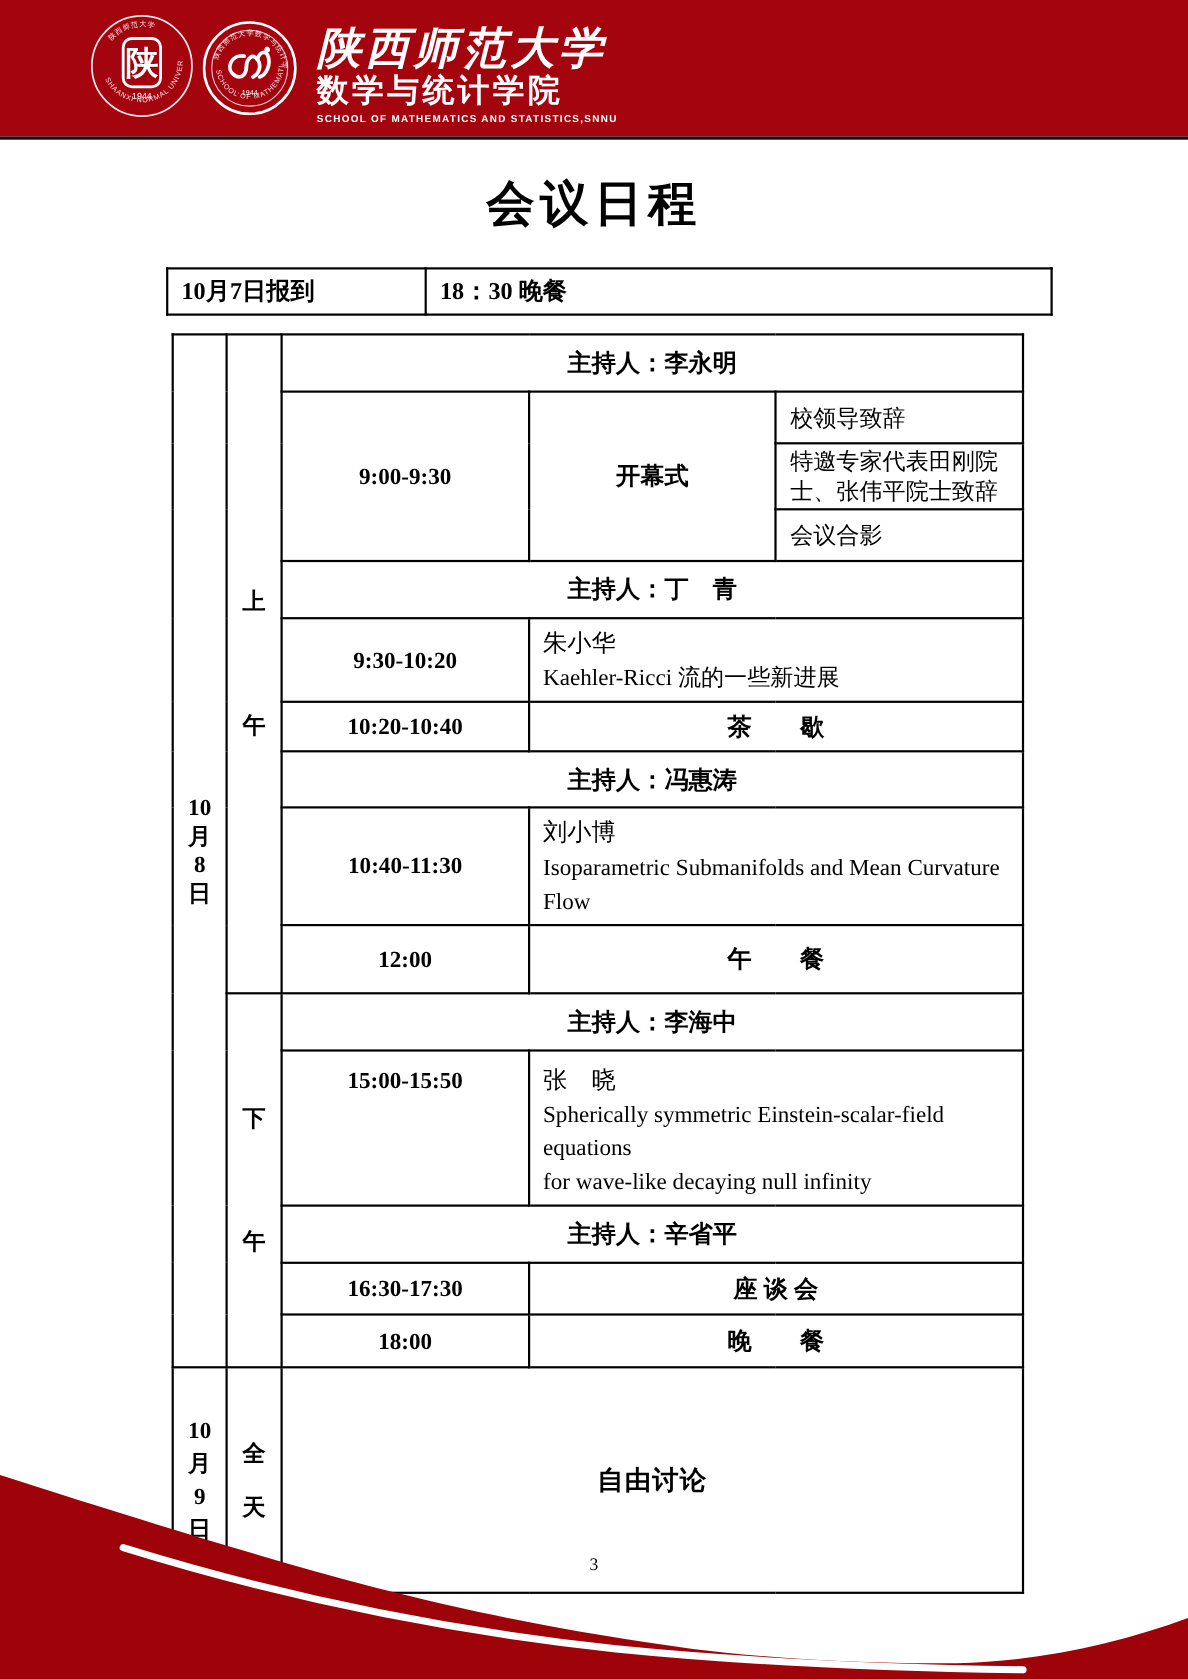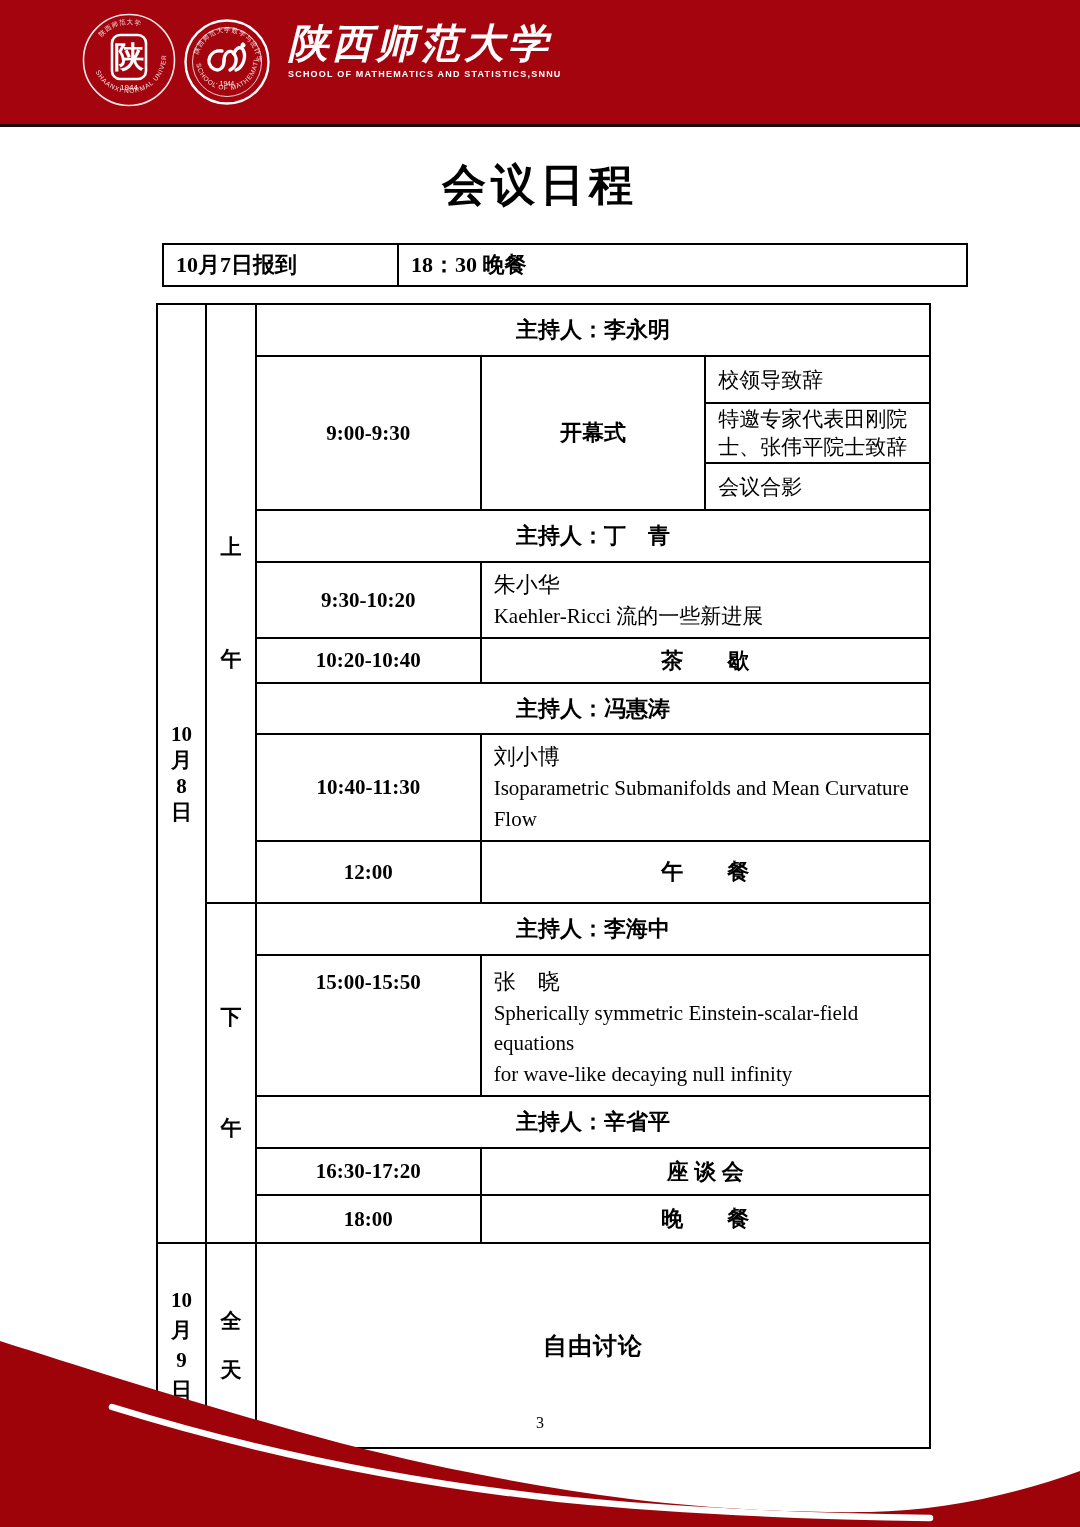--- a/index.html
+++ b/index.html
@@ -18,21 +18,21 @@
   .school-name{font-size:29px;line-height:34px;font-weight:700;letter-spacing:3px;
     font-family:"Liberation Sans","DejaVu Sans",sans-serif;}
   .school-en{font-size:9px;letter-spacing:1.2px;font-weight:700;margin-top:3px;
     font-family:"Liberation Sans","DejaVu Sans",sans-serif;}
   
   .page-title{position:absolute;top:156px;left:0;width:1080px;text-align:center;
     font-size:44px;font-weight:600;letter-spacing:5px;}
   
   table{border-collapse:collapse;table-layout:fixed;}
   td{border:2px solid #000;vertical-align:middle;font-size:21px;overflow:hidden;}
-  .arrival{position:absolute;top:243px;left:162px;width:774px;}
+  .arrival{position:absolute;top:243px;left:151px;width:774px;}
   .arrival td{height:38px;font-weight:700;padding-left:12px;font-size:22px;}
   .main{position:absolute;top:303px;left:156px;width:775px;}
   .c-date{width:45px;} .c-period{width:46px;} .c-time{width:139px;}
   .c-type{width:140px;} .c-body{width:405px;}
   .chair{font-weight:700;text-align:center;font-size:22px;}
   .time{font-weight:700;text-align:center;font-size:21px;}
   .leftpad{padding-left:12px;}
   .talk{padding:6px 8px 6px 12px;line-height:1.45;}
   .speaker{font-weight:400;font-size:22px;}
   .talk-title{font-size:21px;white-space:pre-line;}
@@ -79,20 +79,21 @@
       <path d="M -5 -11 C -17 -13 -23 1 -13 7 C -7 10 -3 5 -3 -1"></path>
       <path d="M -3 -1 C -3 -9 3 -14 7 -8 C 11 -3 9 5 3 8"></path>
       <path d="M 7 -8 C 9 -15 15 -17 17 -10 C 19 -3 15 6 9 8"></path>
       <path d="M 14 -15 C 13 -19 17 -21 18 -17 C 18.6 -15 16.5 -14.4 14 -15 Z" fill="#fff" stroke-width="1"></path>
     </g>
     <text x="0" y="24" text-anchor="middle" class="seal-year" font-size="6.5">· 1944 ·</text>
   </svg>
 
   <div class="banner-textblock">
     <div class="uni-name">陕西师范大学</div>
+    <div class="school-name">数学与统计学院</div>
     <div class="school-en">SCHOOL OF MATHEMATICS AND STATISTICS,SNNU</div>
   </div>
 </div>
 <div class="banner-edge"></div>
 
 <div class="page-title">会议日程</div>
 
 <table class="arrival">
   <tbody>
       <tr>
@@ -174,21 +175,21 @@
     <td colspan="2" class="talk" style="vertical-align:top;padding-top:10px;">
       <div class="speaker">张　晓</div>
       <div class="talk-title">Spherically symmetric Einstein-scalar-field equations
 for wave-like decaying null infinity</div>
     </td>
   </tr>
   <tr style="height:52px">
     <td class="chair" colspan="3">主持人：辛省平</td>
   </tr>
   <tr style="height:47px">
-    <td class="c-time time">16:30-17:20</td>
+    <td class="c-time time">16:30-17:30</td>
     <td colspan="2" class="meal">座 谈 会</td>
   </tr>
   <tr style="height:48px">
     <td class="c-time time">18:00</td>
     <td colspan="2" class="meal">晚　　餐</td>
   </tr>
   <tr style="height:205px">
     <td class="c-date">
       <div class="vstack gap-date9">
         <span>10</span>

